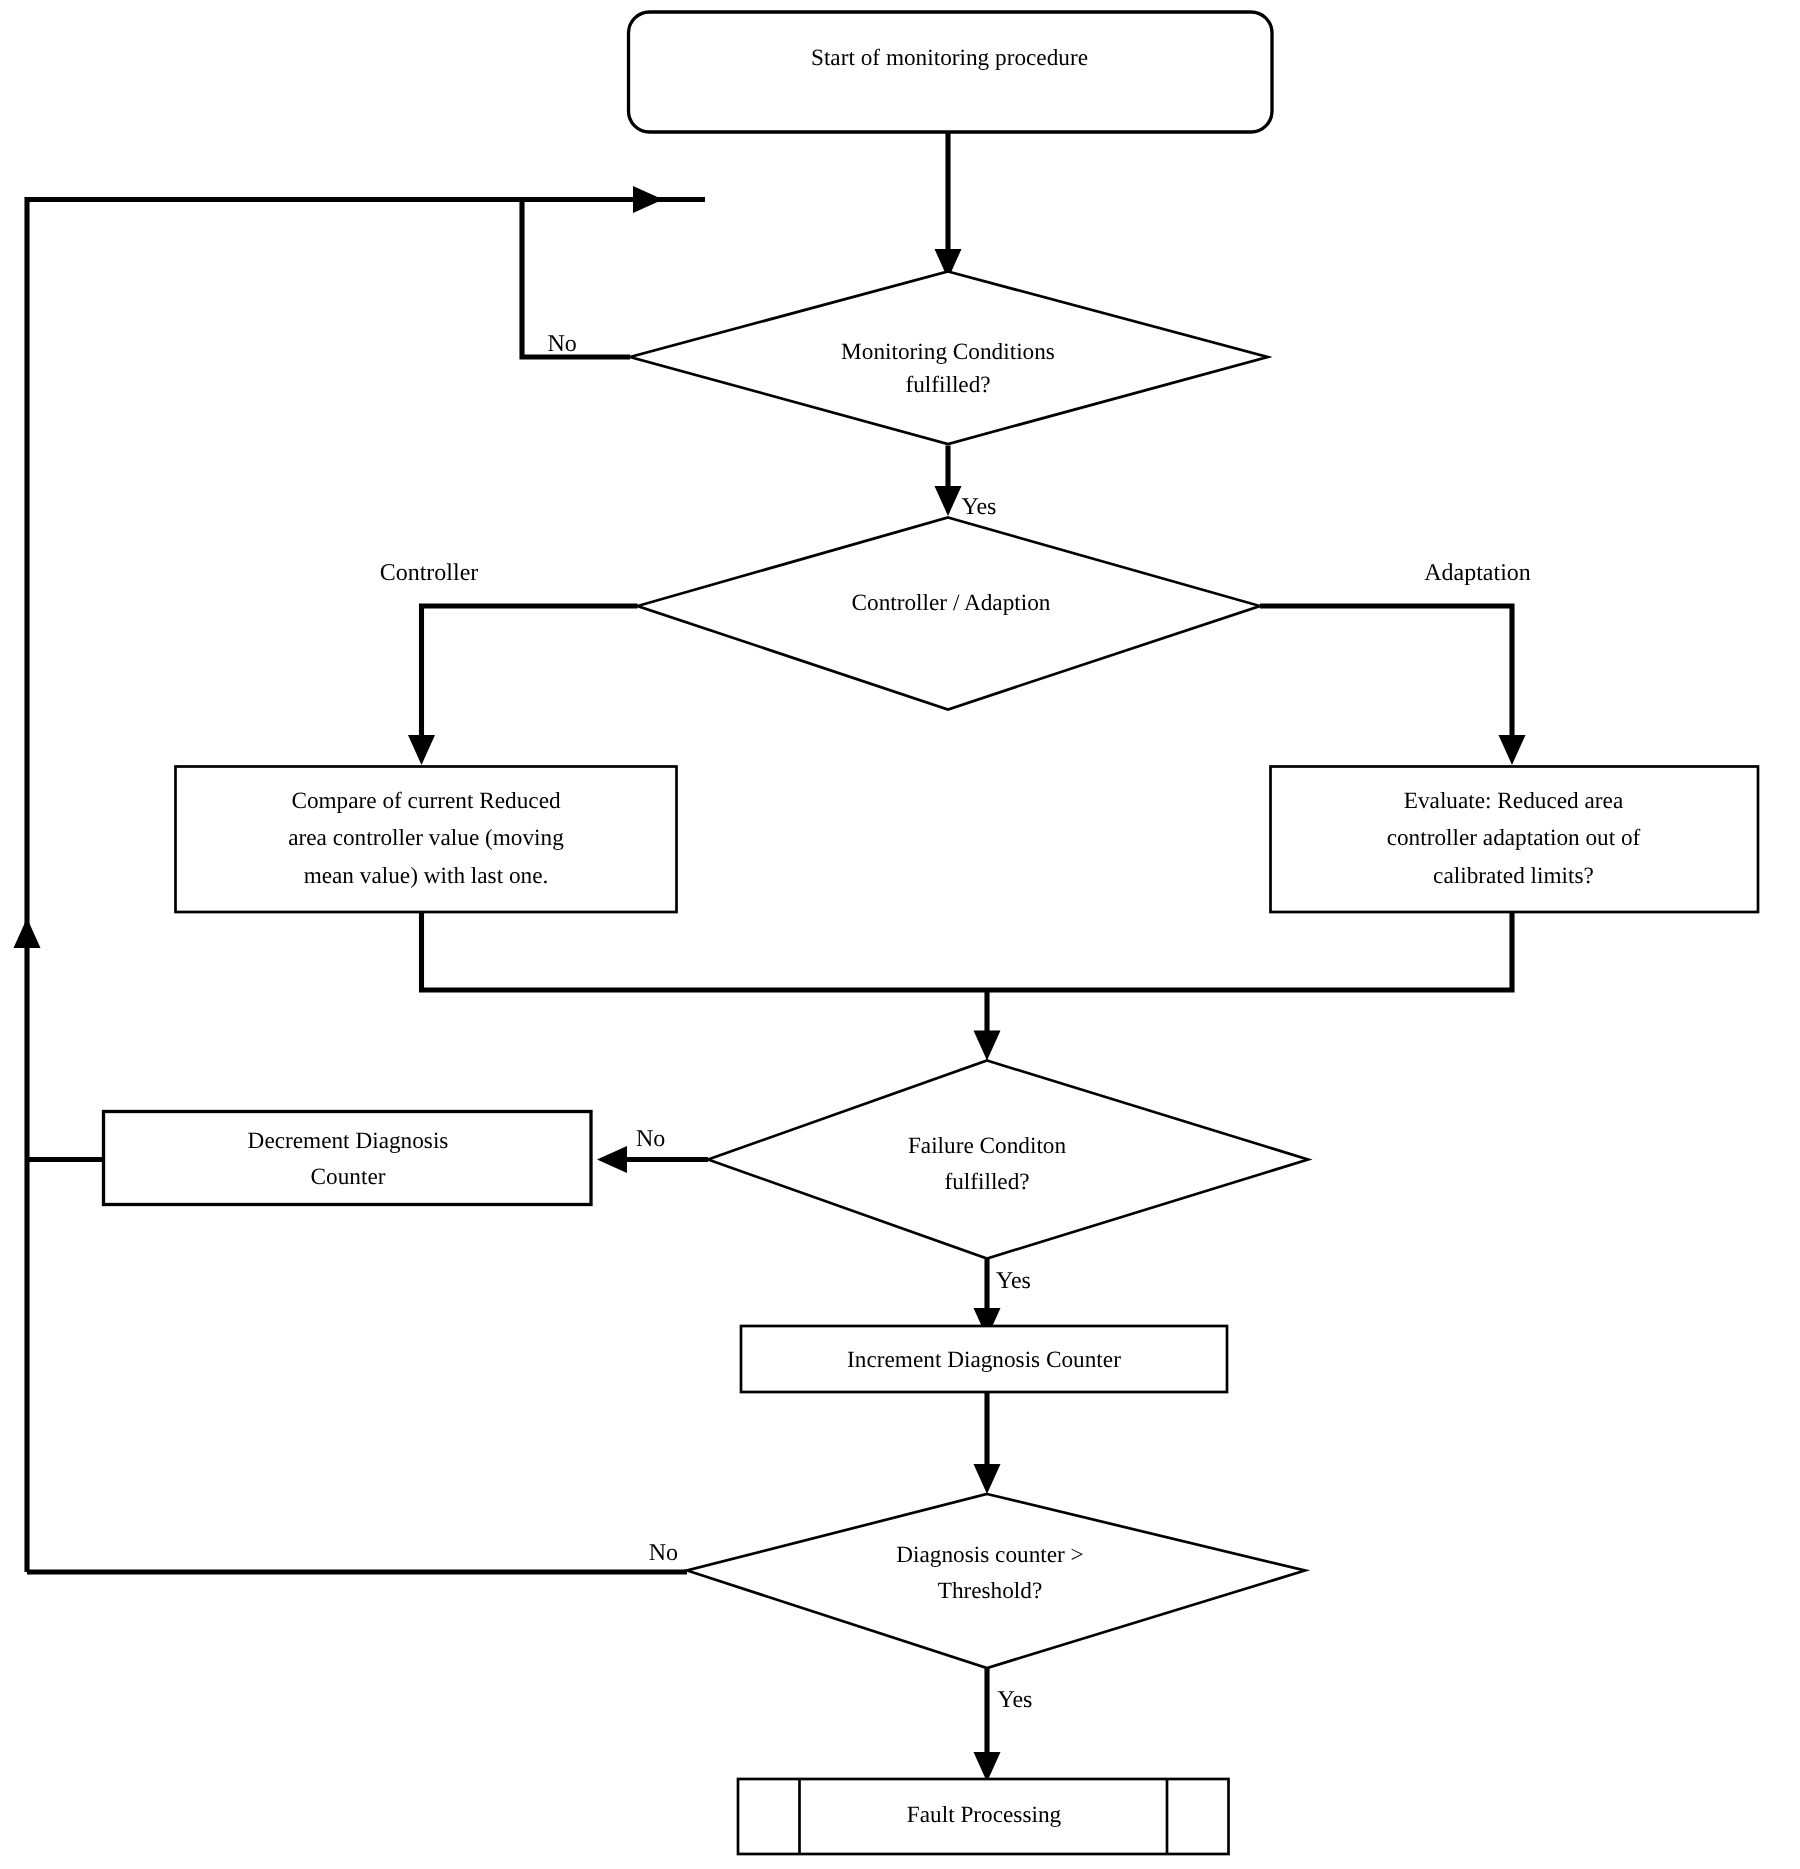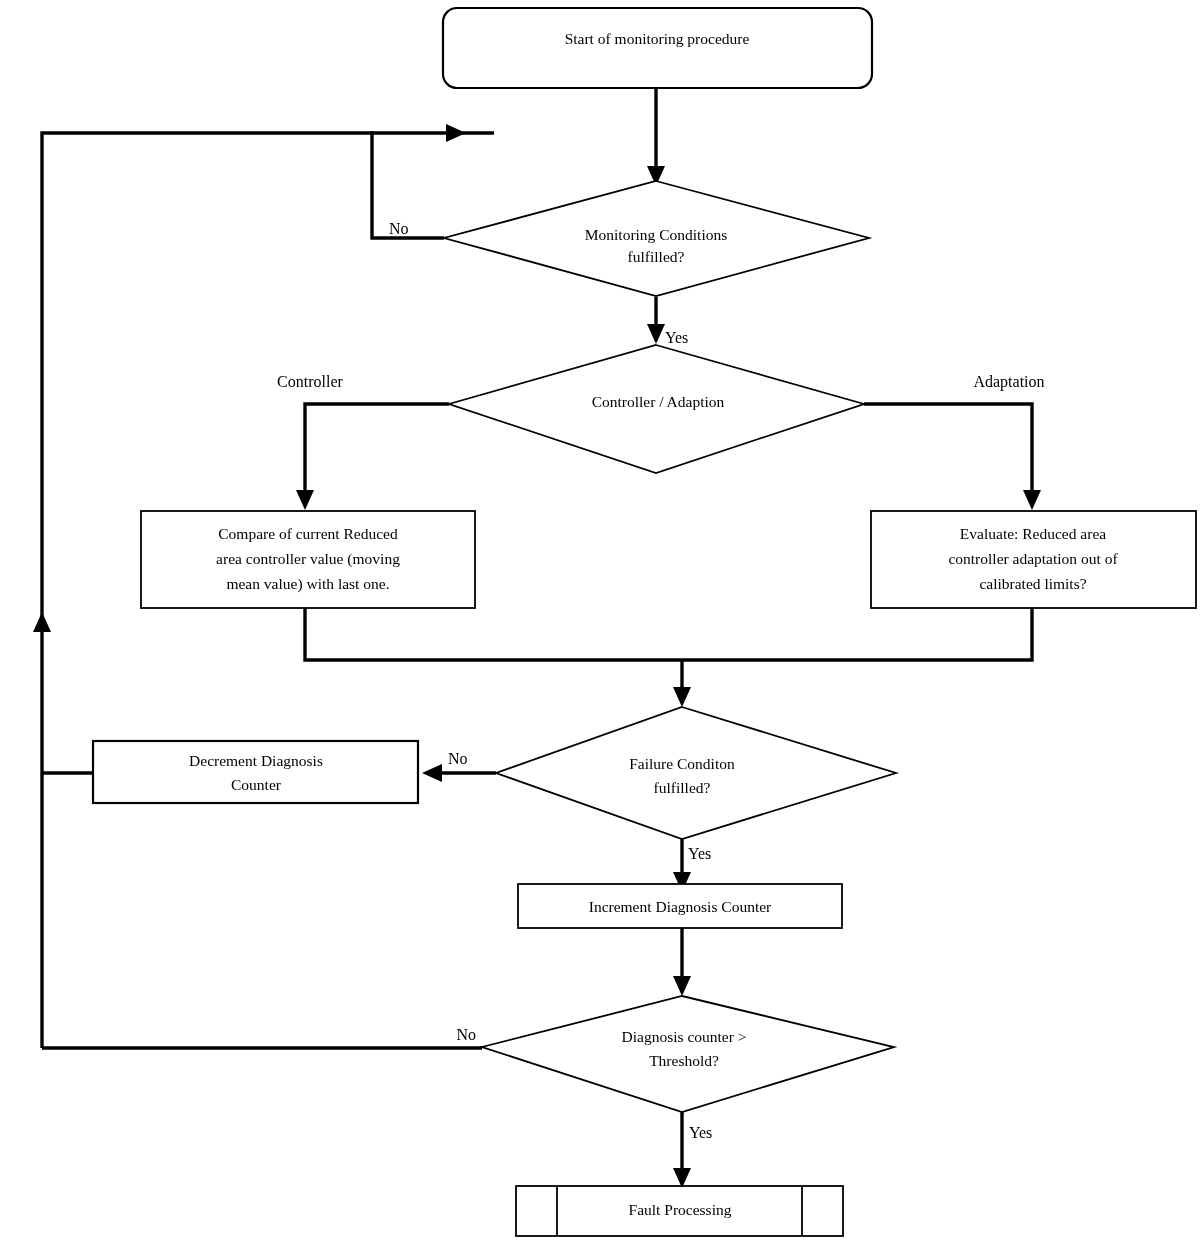--- a/index.html
+++ b/index.html
@@ -10,21 +10,20 @@
   body {
     width: 1200px;
     height: 1246px;
     font-family: "Liberation Serif", "DejaVu Serif", serif;
     overflow: hidden;
   }
   #flowchart-root {
     position: relative;
     width: 1020px;
     height: 1246px;
-    padding-left: 24px;
   }
   svg#flow-svg {
     display: block;
     width: 1200px;
     height: 1246px;
   }
   .node-shape {
     fill: #ffffff;
     stroke: #000000;
     stroke-width: 2.2;

